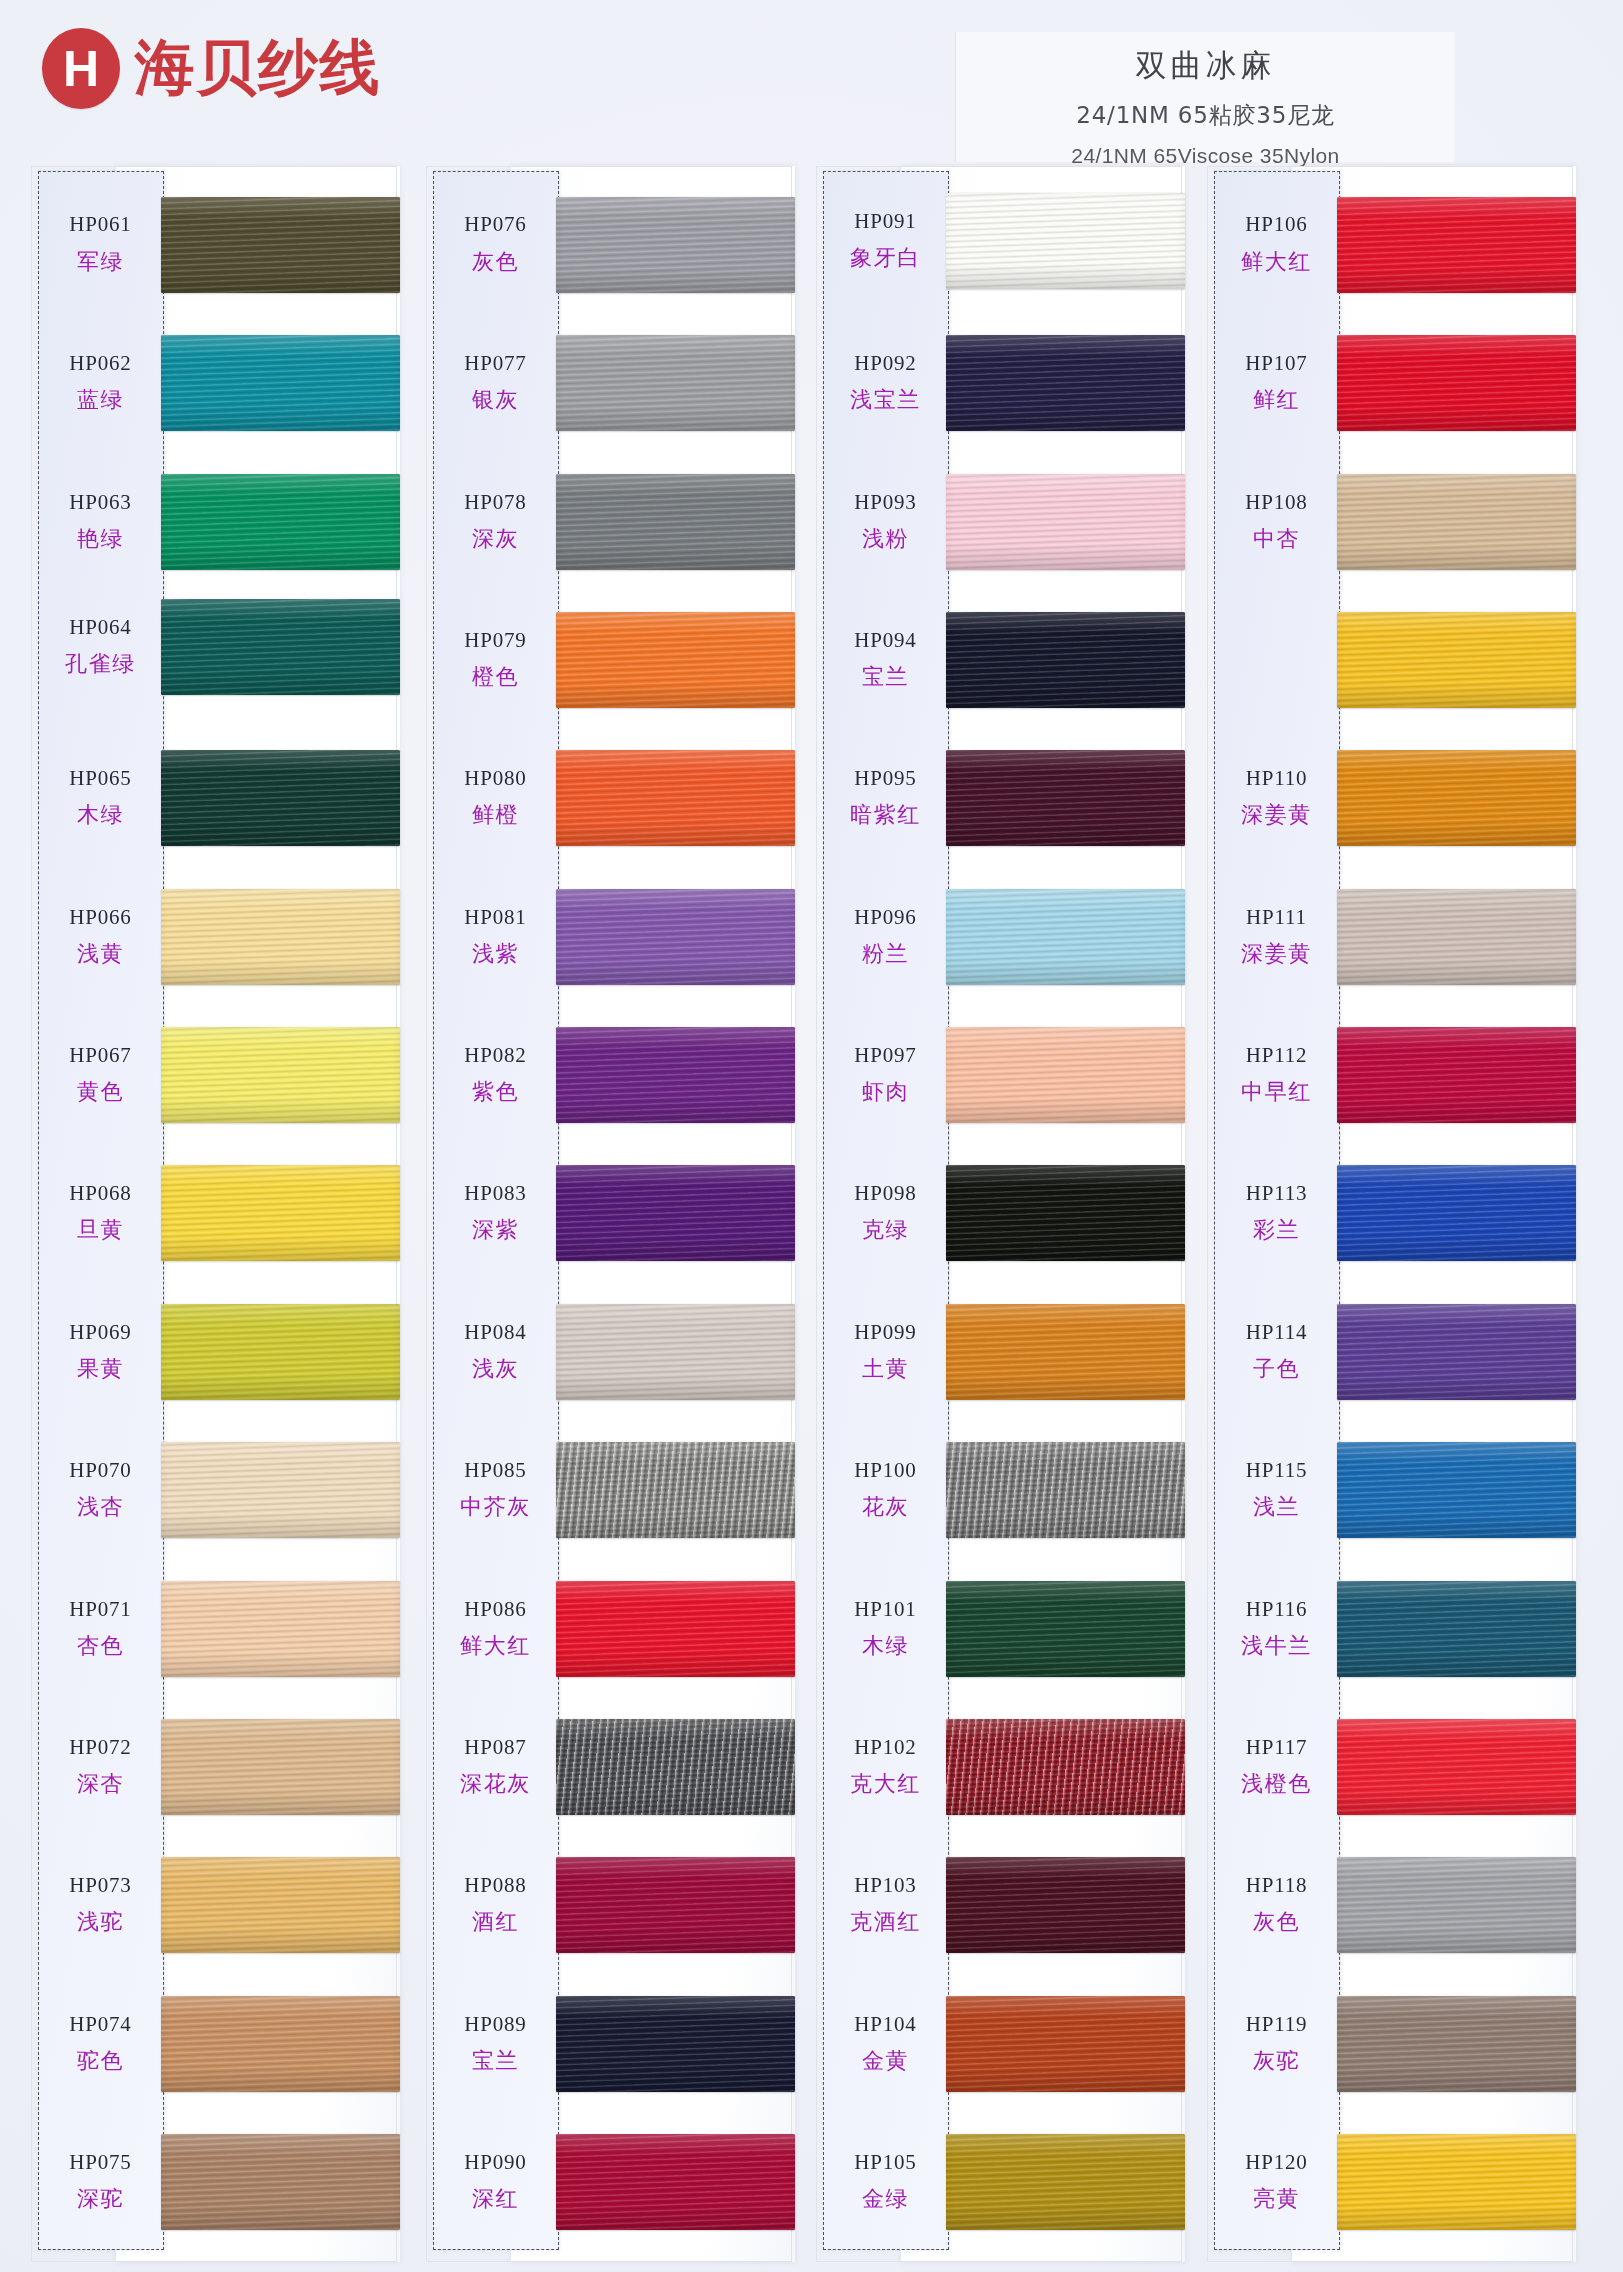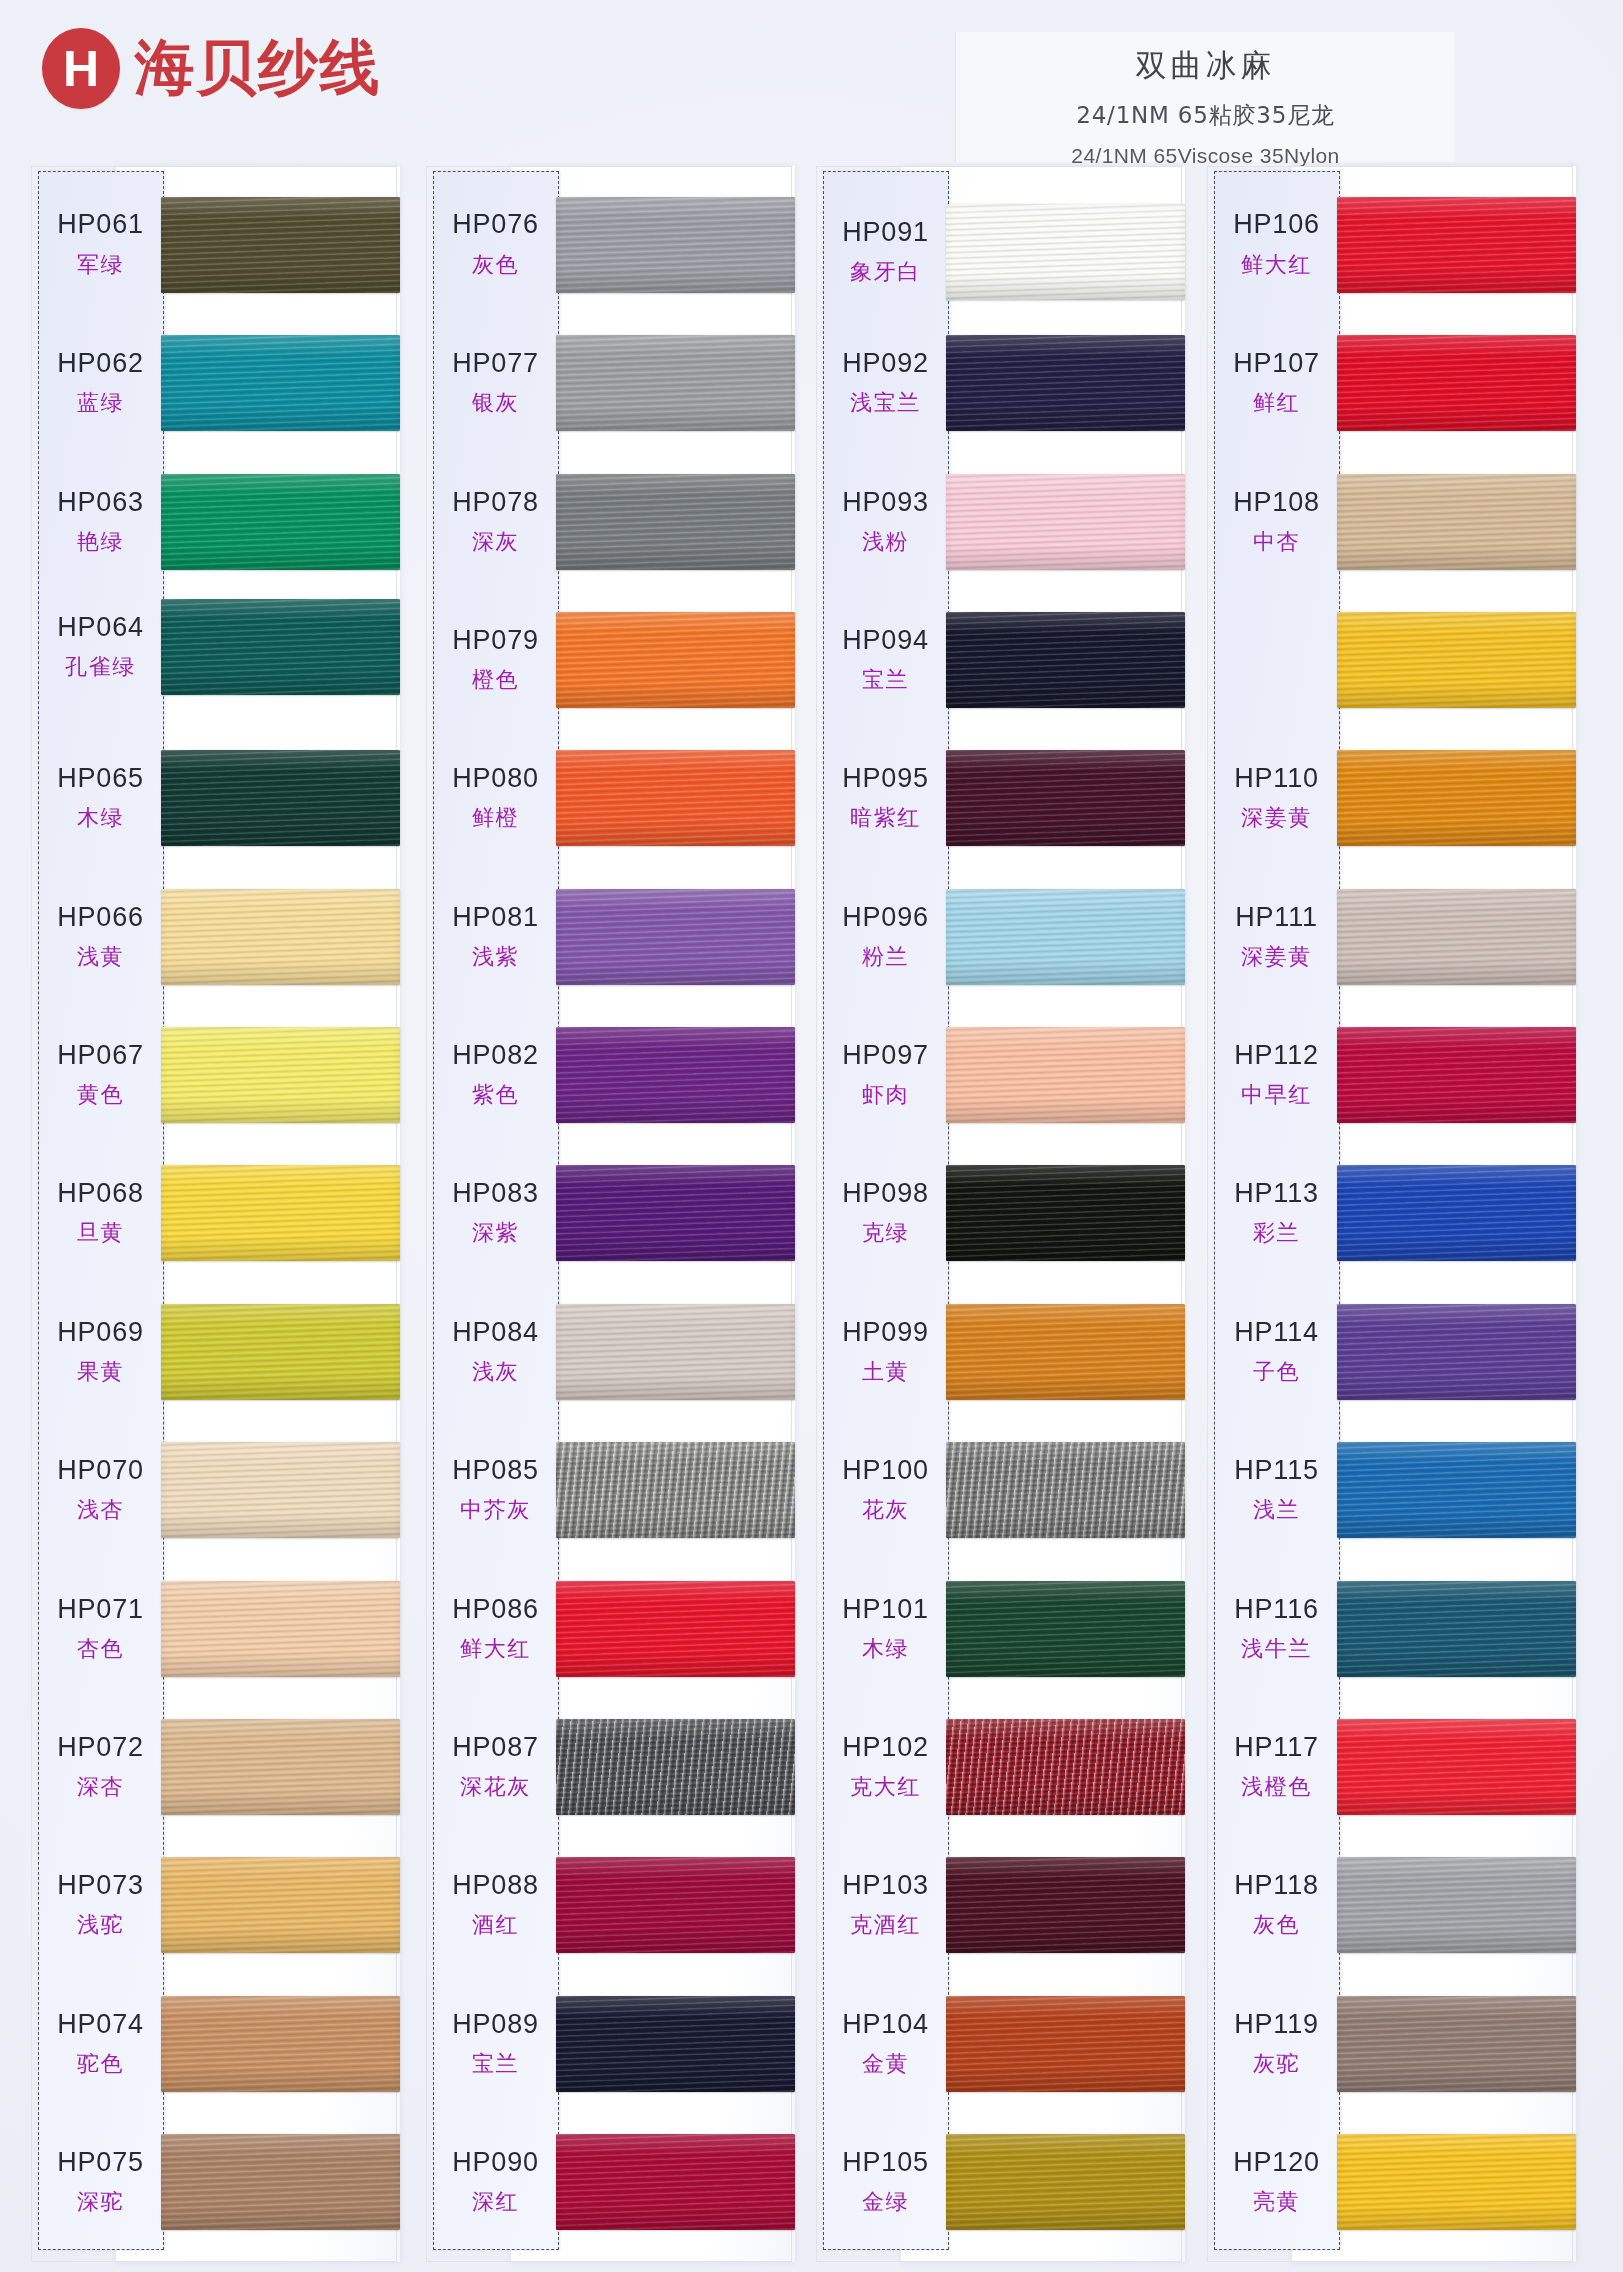--- a/index.html
+++ b/index.html
@@ -83,22 +83,22 @@
   .row{
     position:absolute;left:0;width:369px;height:138px;
     display:block;
   }
   .row-label{
     position:absolute;left:6.5px;top:0;width:126px;height:138px;
     display:flex;flex-direction:column;align-items:center;justify-content:center;
     gap:9.7px;
   }
   .code{
-    font-size:27px;color:#262a33;letter-spacing:0.8px;
-    font-family:Liberation Sans, sans-serif;
+    font-size:21px;color:#262a33;letter-spacing:0.8px;
+    font-family:Liberation Serif, serif;
     text-shadow:0 0 0.8px rgba(255,255,255,.5);
   }
   .cname{
     font-size:22px;color:#a21caf;letter-spacing:1.6px;
     font-family:"DejaVu Sans","Liberation Sans",sans-serif;
   }
   .swatch{
     position:absolute;left:130px;top:21px;width:239px;height:96px;
     border-radius:1.6px;
     box-shadow:0 0.8px 1.6px rgba(60,65,80,.22), inset 0 0 9.7px rgba(0,0,0,.07);
@@ -373,21 +373,21 @@
           </div>
           <div class="swatch" style="background: rgb(170, 12, 54);"></div>
         </div>
       </div>
     </div>
     <div class="col" data-col="2">
       <div class="col-card"></div>
       <div class="col-frame"></div>
       <div class="label-strip"></div>
       <div class="rows">
-        <div class="row" style="top: 17px;">
+        <div class="row" style="top: 6px;">
           <div class="row-label">
             <div class="code">HP091</div>
             <div class="cname">象牙白</div>
           </div>
           <div class="swatch" style="background: rgb(251, 251, 247);"></div>
         </div>
         <div class="row" style="top: 148px;">
           <div class="row-label">
             <div class="code">HP092</div>
             <div class="cname">浅宝兰</div>

